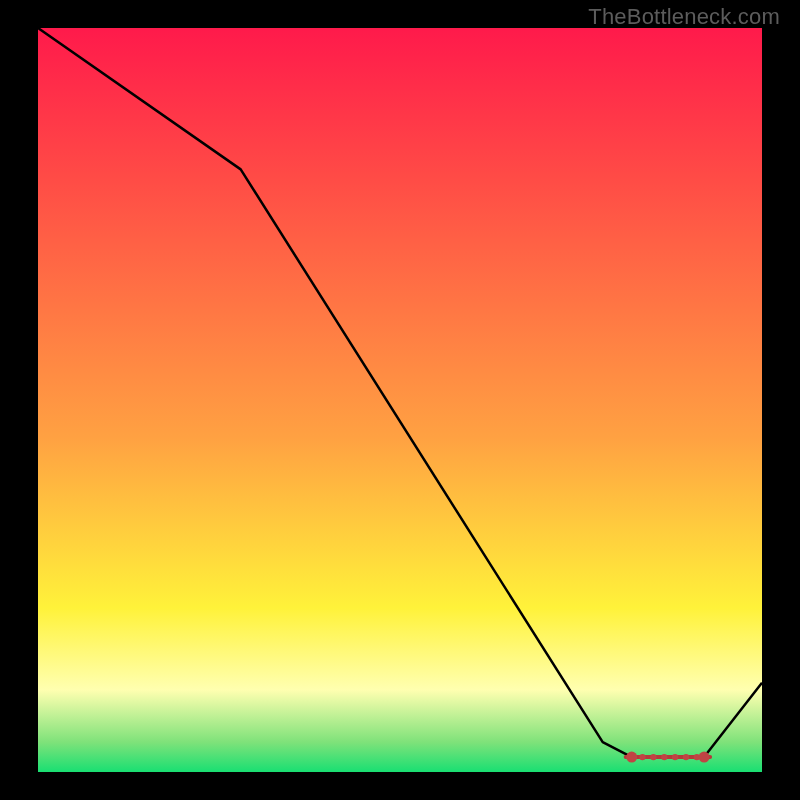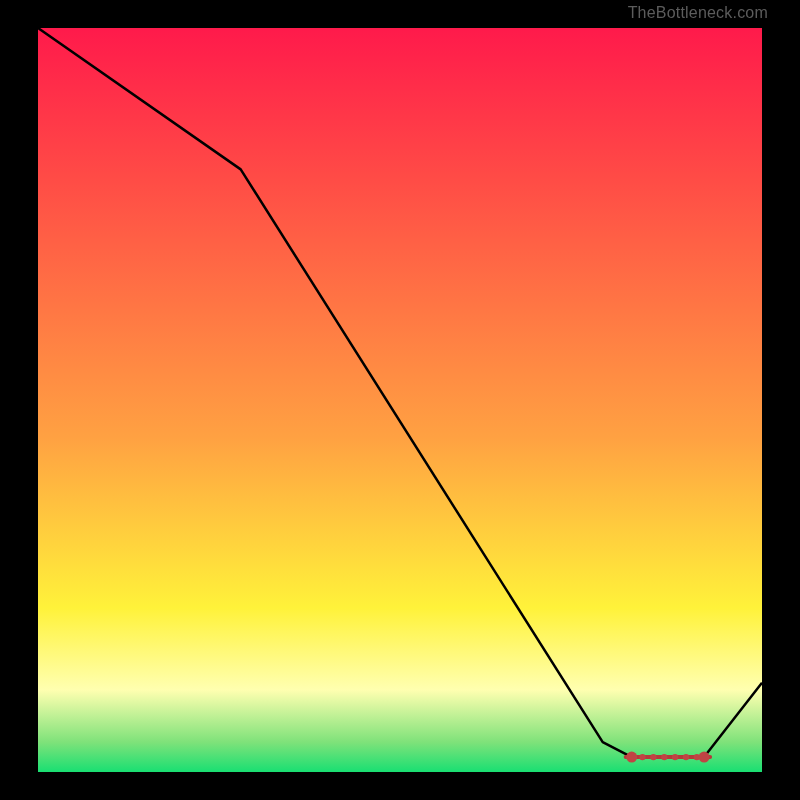--- a/index.html
+++ b/index.html
@@ -13,23 +13,23 @@
   }
   .frame {
     position: relative;
     width: 800px;
     height: 800px;
     background: #000;
   }
   .watermark {
     position: absolute;
     top: 4px;
-    right: 32px;
+    right: 20px;
     color: #5c5c5c;
-    font-size: 16px;
+    font-size: 22px;
     font-weight: 500;
     letter-spacing: 0.2px;
     z-index: 30;
   }
   .plot-area {
     position: absolute;
     left: 38px;
     top: 28px;
     width: 724px;
     height: 744px;

